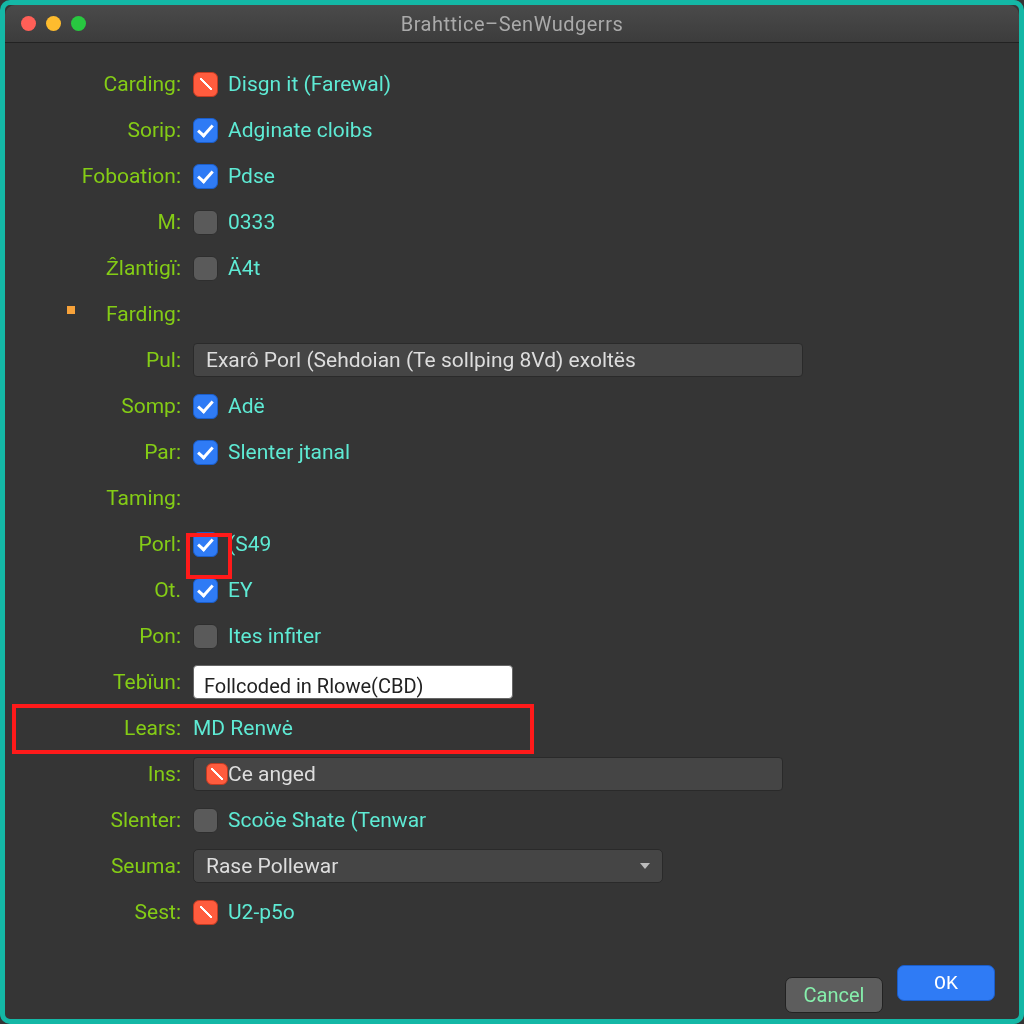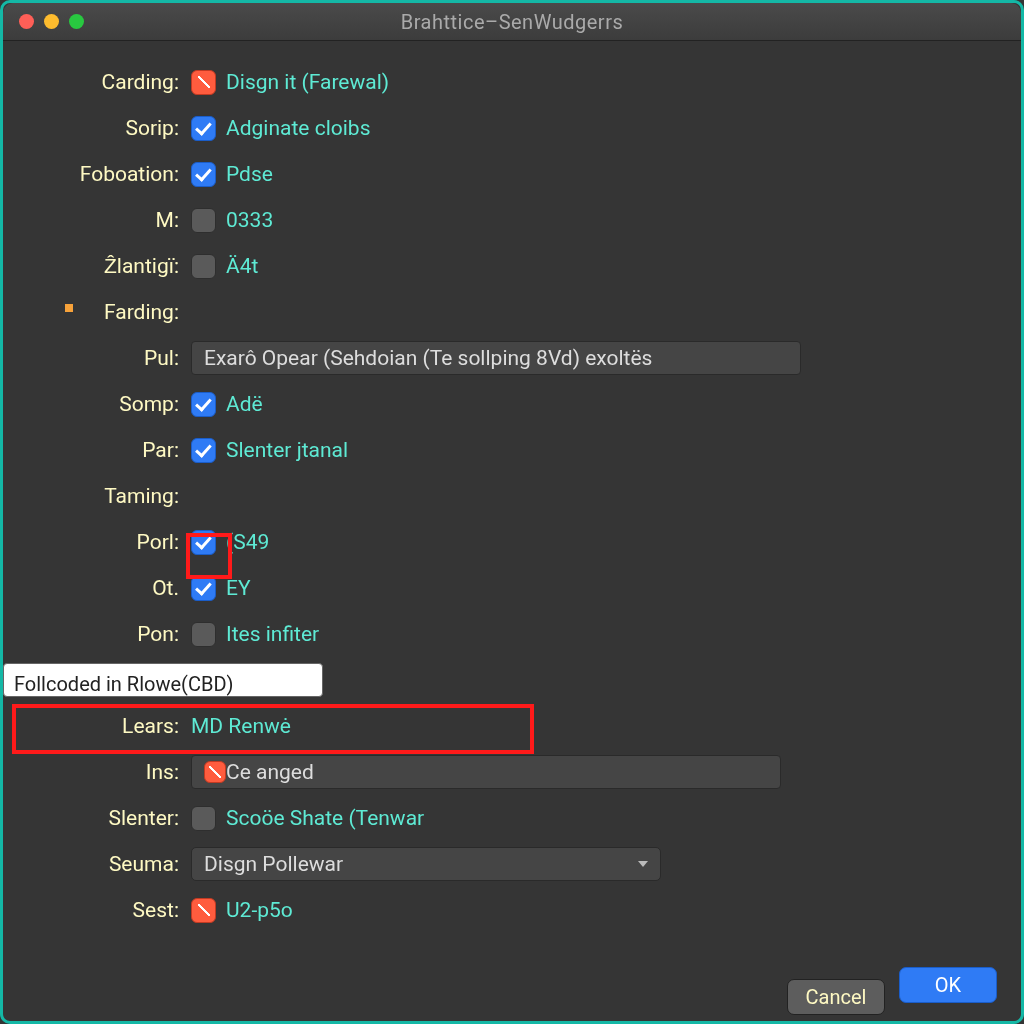--- a/index.html
+++ b/index.html
@@ -7,21 +7,21 @@
 body {
   font-family: -apple-system, BlinkMacSystemFont, "Segoe UI", Roboto, sans-serif;
   background: #353535;
   color: #d8d8d8;
   font-size: 21px;
 }
 .window {
   width: 1024px;
   height: 1024px;
   background: #353535;
-  border: 3px solid #14b8a6;
+  border: 5px solid #14b8a6;
   border-radius: 10px;
   display: flex;
   flex-direction: column;
 }
 .titlebar {
   height: 38px;
   background: linear-gradient(#4a4a4a, #3c3c3c);
   border-bottom: 1px solid #222;
   display: flex;
   align-items: center;
@@ -52,21 +52,21 @@
 }
 .row {
   display: flex;
   align-items: center;
   height: 46px;
 }
 .label {
   width: 188px;
   text-align: right;
   padding-right: 12px;
-  color: #fef9c3;
+  color: #84cc16;
   white-space: nowrap;
   position: relative;
   padding-left: 20px;
 }
 .badge-dot {
   position: absolute;
   left: 62px;
   top: 4px;
   width: 8px; height: 8px;
   background: #f7a23a;
@@ -162,22 +162,22 @@
 .btn {
   height: 36px;
   min-width: 98px;
   border-radius: 7px;
   display: flex;
   align-items: center;
   justify-content: center;
   font-size: 20px;
   border: 1px solid #222;
 }
-.btn.cancel { background: #5d5d5d; color: #fef9c3; margin-top: 24px; }
-.btn.ok { background: #2f7bf5; color: #fff; border-color:#1a5dc9; }
+.btn.cancel { background: #5d5d5d; color: #86efac; margin-top: 24px; }
+.btn.ok { background: #2f7bf5; color: #fff; border-color:#1a5dc9;font-family:Liberation Mono, monospace; }
 .plain { color: #5eead4; }
 </style>
 </head>
 <body>
 
 <div class="window">
   <div class="titlebar">
     <div class="traffic-lights">
       <div class="tl close"></div>
       <div class="tl min"></div>
@@ -233,21 +233,21 @@
       <div class="label">
         <span class="badge-dot"></span>
         <span>Farding:</span>
       </div>
     </div>
 
     <div class="row">
       <div class="label">Pul:</div>
       <div class="val">
           <div class="dark-input" style="width:610px">
-            <span>Exarô Opear (Sehdoian (Te sollping 8Vd) exoltës</span>
+            <span>Exarô Porl (Sehdoian (Te sollping 8Vd) exoltës</span>
           </div>
         </div>
     </div>
 
     <div class="row">
       <div class="label">Somp:</div>
       <div class="val">
           <div class="checkbox checked"></div>
         <span class="plain">Adë</span>
         </div>
@@ -283,20 +283,21 @@
 
     <div class="row">
       <div class="label">Pon:</div>
       <div class="val">
           <div class="checkbox"></div>
         <span class="plain">Ites infiter</span>
         </div>
     </div>
 
     <div class="row">
+      <div class="label">Tebïun:</div>
       <div class="val">
           <div class="text-input" style="width:320px">
             <span>Follcoded in Rlowe(CBD)</span>
           </div>
         </div>
     </div>
 
     <div class="row">
       <div class="label">Lears:</div>
       <div class="val">
@@ -319,21 +320,21 @@
       <div class="val">
           <div class="checkbox"></div>
         <span class="plain">Scoöe Shate (Tenwar</span>
         </div>
     </div>
 
     <div class="row">
       <div class="label">Seuma:</div>
       <div class="val">
           <div class="select" style="width:470px">
-            <span>Disgn Pollewar</span>
+            <span>Rase Pollewar</span>
           </div>
         </div>
     </div>
 
     <div class="row">
       <div class="label">Sest:</div>
       <div class="val">
           <div class="checkbox red"></div>
         <span class="plain">U2-p5o</span>
         </div>

